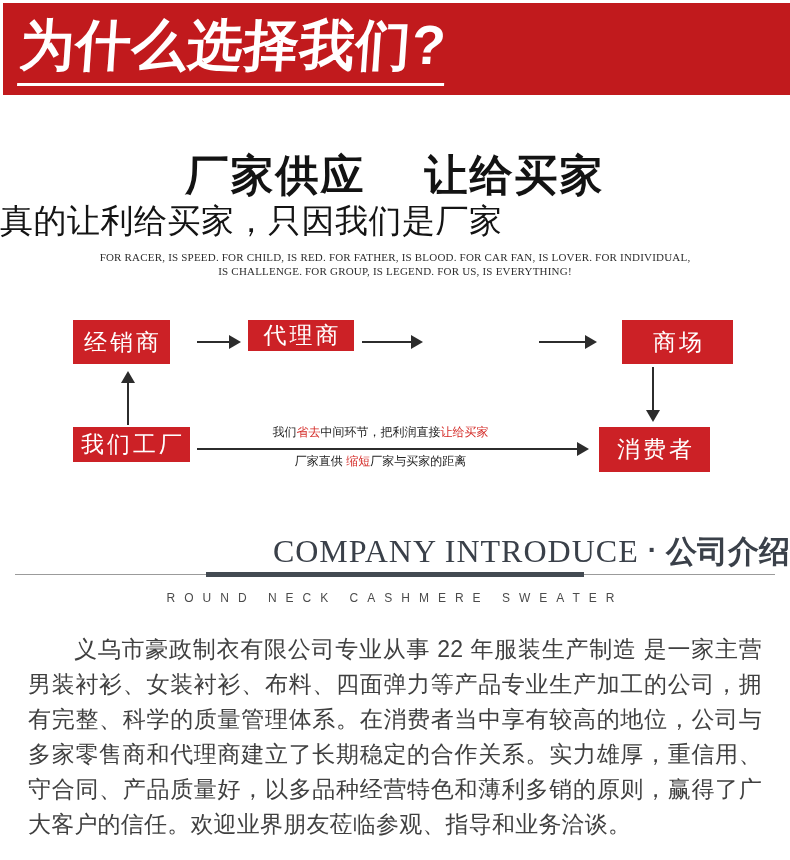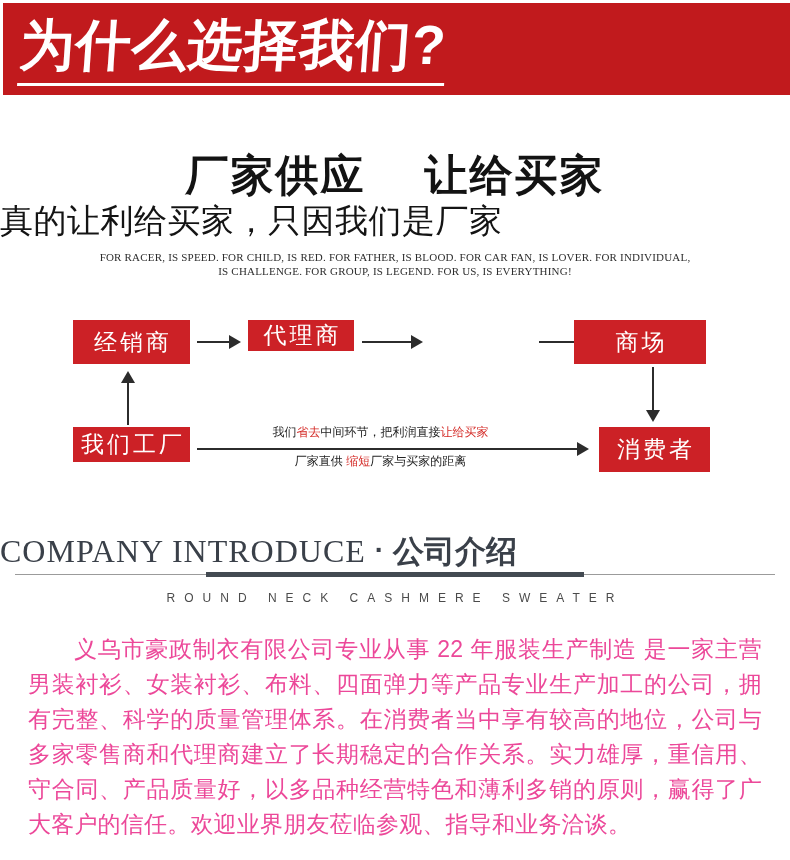--- a/index.html
+++ b/index.html
@@ -34,24 +34,24 @@
     font-family:"Liberation Serif",serif;font-size:11px;line-height:13.5px;
     color:#2d2d2d;letter-spacing:0.2px;
   }
 
   
   .flow-node{
     position:absolute;background:var(--box-red,#cc2126);color:#ffffff;
     display:flex;align-items:center;justify-content:center;
     font-size:23px;font-weight:500;letter-spacing:3px;text-indent:3px;white-space:nowrap;
   }
-  .n1{left:73px;top:320px;width:117px;height:44px;}
+  .n1{left:73px;top:320px;width:97px;height:44px;}
   .n2{left:248px;top:320px;width:106px;height:31px;}
   .n3{left:425px;top:320px;width:106px;height:44px;}
-  .n4{left:574px;top:320px;width:132px;height:44px;}
+  .n4{left:622px;top:320px;width:111px;height:44px;}
   .n-factory{left:73px;top:427px;width:117px;height:35px;}
   .n-consumer{left:599px;top:427px;width:111px;height:45px;}
 
   .harrow{position:absolute;height:2px;background:#2c2c2c;}
   .harrow::after{
     content:"";position:absolute;right:-11px;top:-6px;width:0;height:0;
     border-left:12px solid #2c2c2c;border-top:7px solid transparent;border-bottom:7px solid transparent;
   }
   .a1{left:197px;top:341px;width:33px;}
   .a2{left:362px;top:341px;width:50px;}
@@ -73,38 +73,38 @@
   .flow-note{
     position:absolute;left:188px;width:385px;text-align:center;
     font-size:12px;font-weight:400;color:#222222;line-height:18px;white-space:nowrap;
   }
   .note-top{top:423px;}
   .note-bottom{top:452px;}
   .flow-note .red{color:var(--accent-red,#d42a26);}
 
   
   .company-heading{
-    position:absolute;top:531px;left:0;width:100%;text-align:left;
+    position:absolute;top:531px;left:0;width:100%;text-align:right;
     color:var(--heading-dark,#3a4049);white-space:nowrap;
   }
   .company-heading .en{font-family:"Liberation Serif",serif;font-size:32px;letter-spacing:1px;}
   .company-heading .sep{font-size:28px;font-weight:700;margin:0 9px;vertical-align:3px;}
   .company-heading .cn{font-size:31px;font-weight:600;}
 
   .divider-line{position:absolute;left:15px;top:574px;width:760px;height:1px;background:#9b9b9b;}
   .divider-accent{position:absolute;left:206px;top:572px;width:378px;height:5px;background:#434a52;}
 
   .tagline{
     position:absolute;top:591px;left:0;width:100%;text-align:center;
     font-size:12px;font-weight:500;letter-spacing:9px;color:#4b4b4b;white-space:nowrap;
   }
 
   .company-paragraph{
     position:absolute;left:28px;top:632px;width:734px;
-    font-size:23px;line-height:35px;color:#ec4899;
+    font-size:23px;line-height:35px;color:#404040;
     text-align:justify;text-indent:46px;letter-spacing:0.2px;
   }
 </style>
 </head>
 <body>
 
 <div class="page">
 
   <div class="banner">
     <span class="banner-title">为什么选择我们?</span>

